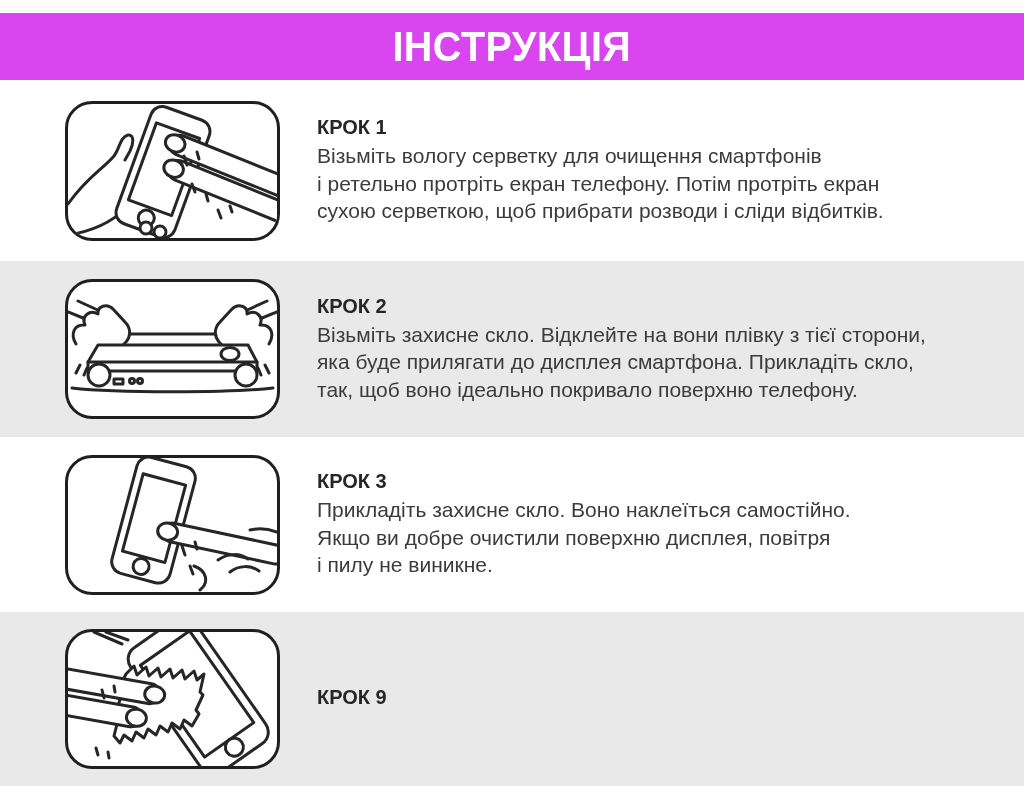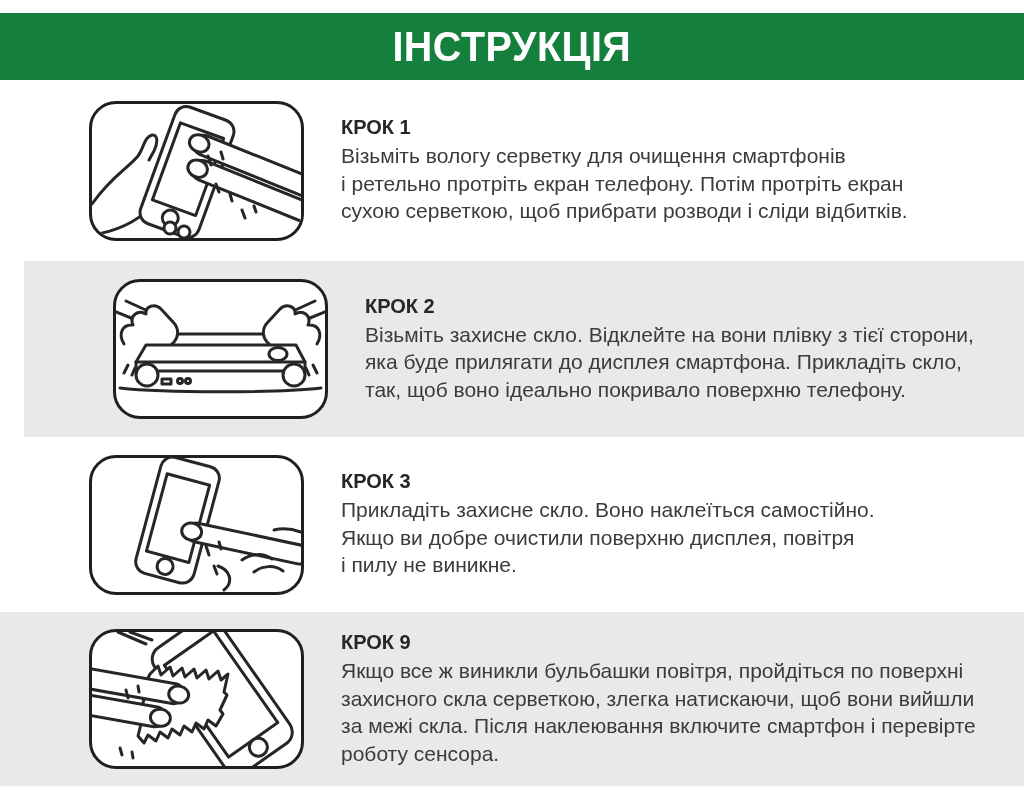--- a/index.html
+++ b/index.html
@@ -8,41 +8,40 @@
     background: #ffffff;
     font-family: "Liberation Sans", sans-serif;
     overflow: hidden;
   }
   .page { width: 1024px; height: 800px; position: relative; }
 
   .top-strip { height: 13px; background: #ffffff; }
 
   .header {
     height: 67px;
-    background: #15803d;
+    background: #d946ef;
     display: flex; align-items: center; justify-content: center;
   }
   .header h1 {
     margin: 0;
     color: #ffffff;
     font-size: 43px;
     font-weight: 700;
     letter-spacing: 0.5px;
     transform: scaleX(0.92);
   }
 
   .band {
     display: flex;
     align-items: center;
     background: #ffffff;
-    padding-left: 24px;
   }
   .band.gray { background: #e9e9e9; }
   .band.b1 { height: 181px; }
-  .band.b2 { height: 176px; margin-left: 24px; }
+  .band.b2 { height: 176px; }
   .band.b3 { height: 175px; }
   .band.b4 { height: 174px; }
 
   .card {
     flex: none;
     width: 209px; height: 134px;
     margin-left: 65px;
     background: #ffffff;
     border: 3px solid #1f1f1f;
     border-radius: 27px;
@@ -182,22 +181,18 @@
             <ellipse cx="85" cy="58" rx="10" ry="8.5" fill="#fff"></ellipse>
             <rect x="-24" y="74" width="100" height="20" rx="10" fill="#fff"></rect>
             <ellipse cx="71" cy="84" rx="10" ry="8.5" fill="#fff"></ellipse>
           </g>
           <path d="M34,58 l2,8 M46,54 l1,6 M28,116 l2,7 M40,120 l1,6"></path>
         </g>
       </svg>
     </div>
     <div class="step-text">
       <h2 class="step-title">КРОК 9</h2>
-      <p class="step-body">Якщо все ж виникли бульбашки повітря, пройдіться по поверхні
-захисного скла серветкою, злегка натискаючи, щоб вони вийшли
-за межі скла. Після наклеювання включите смартфон і перевірте
-роботу сенсора.</p>
     </div>
   </section>
 
   <div class="bottom-strip"></div>
 
 </div>
 
 </body></html>

